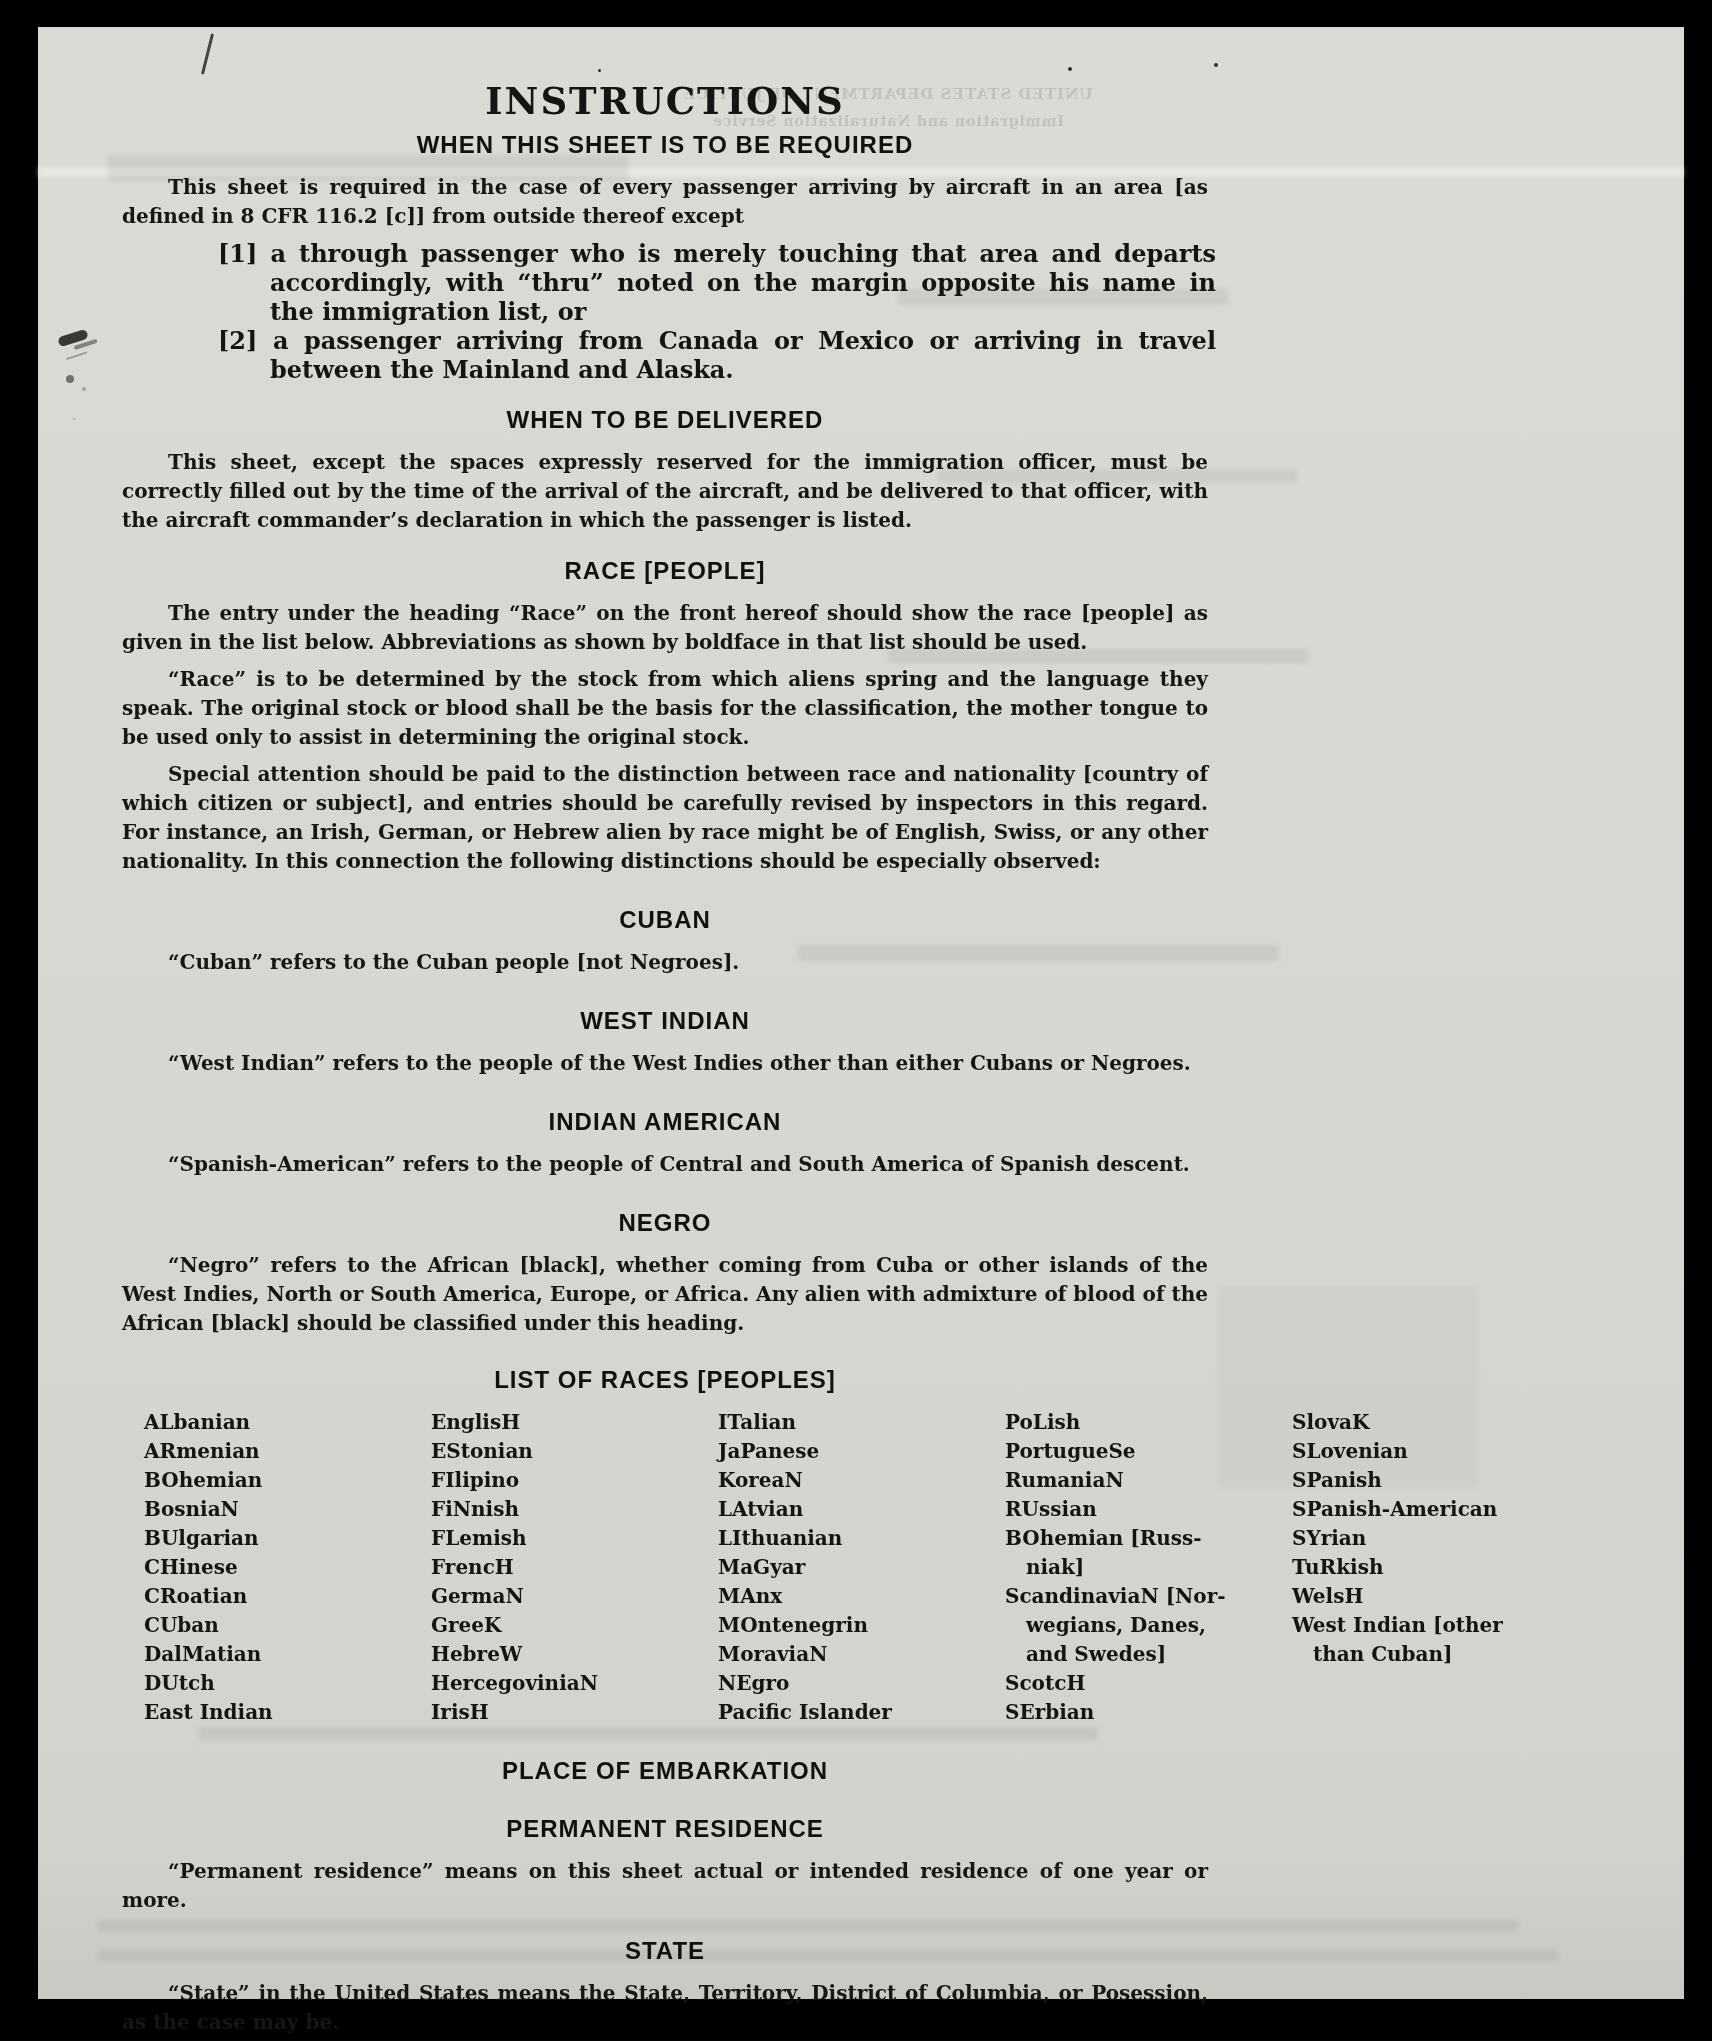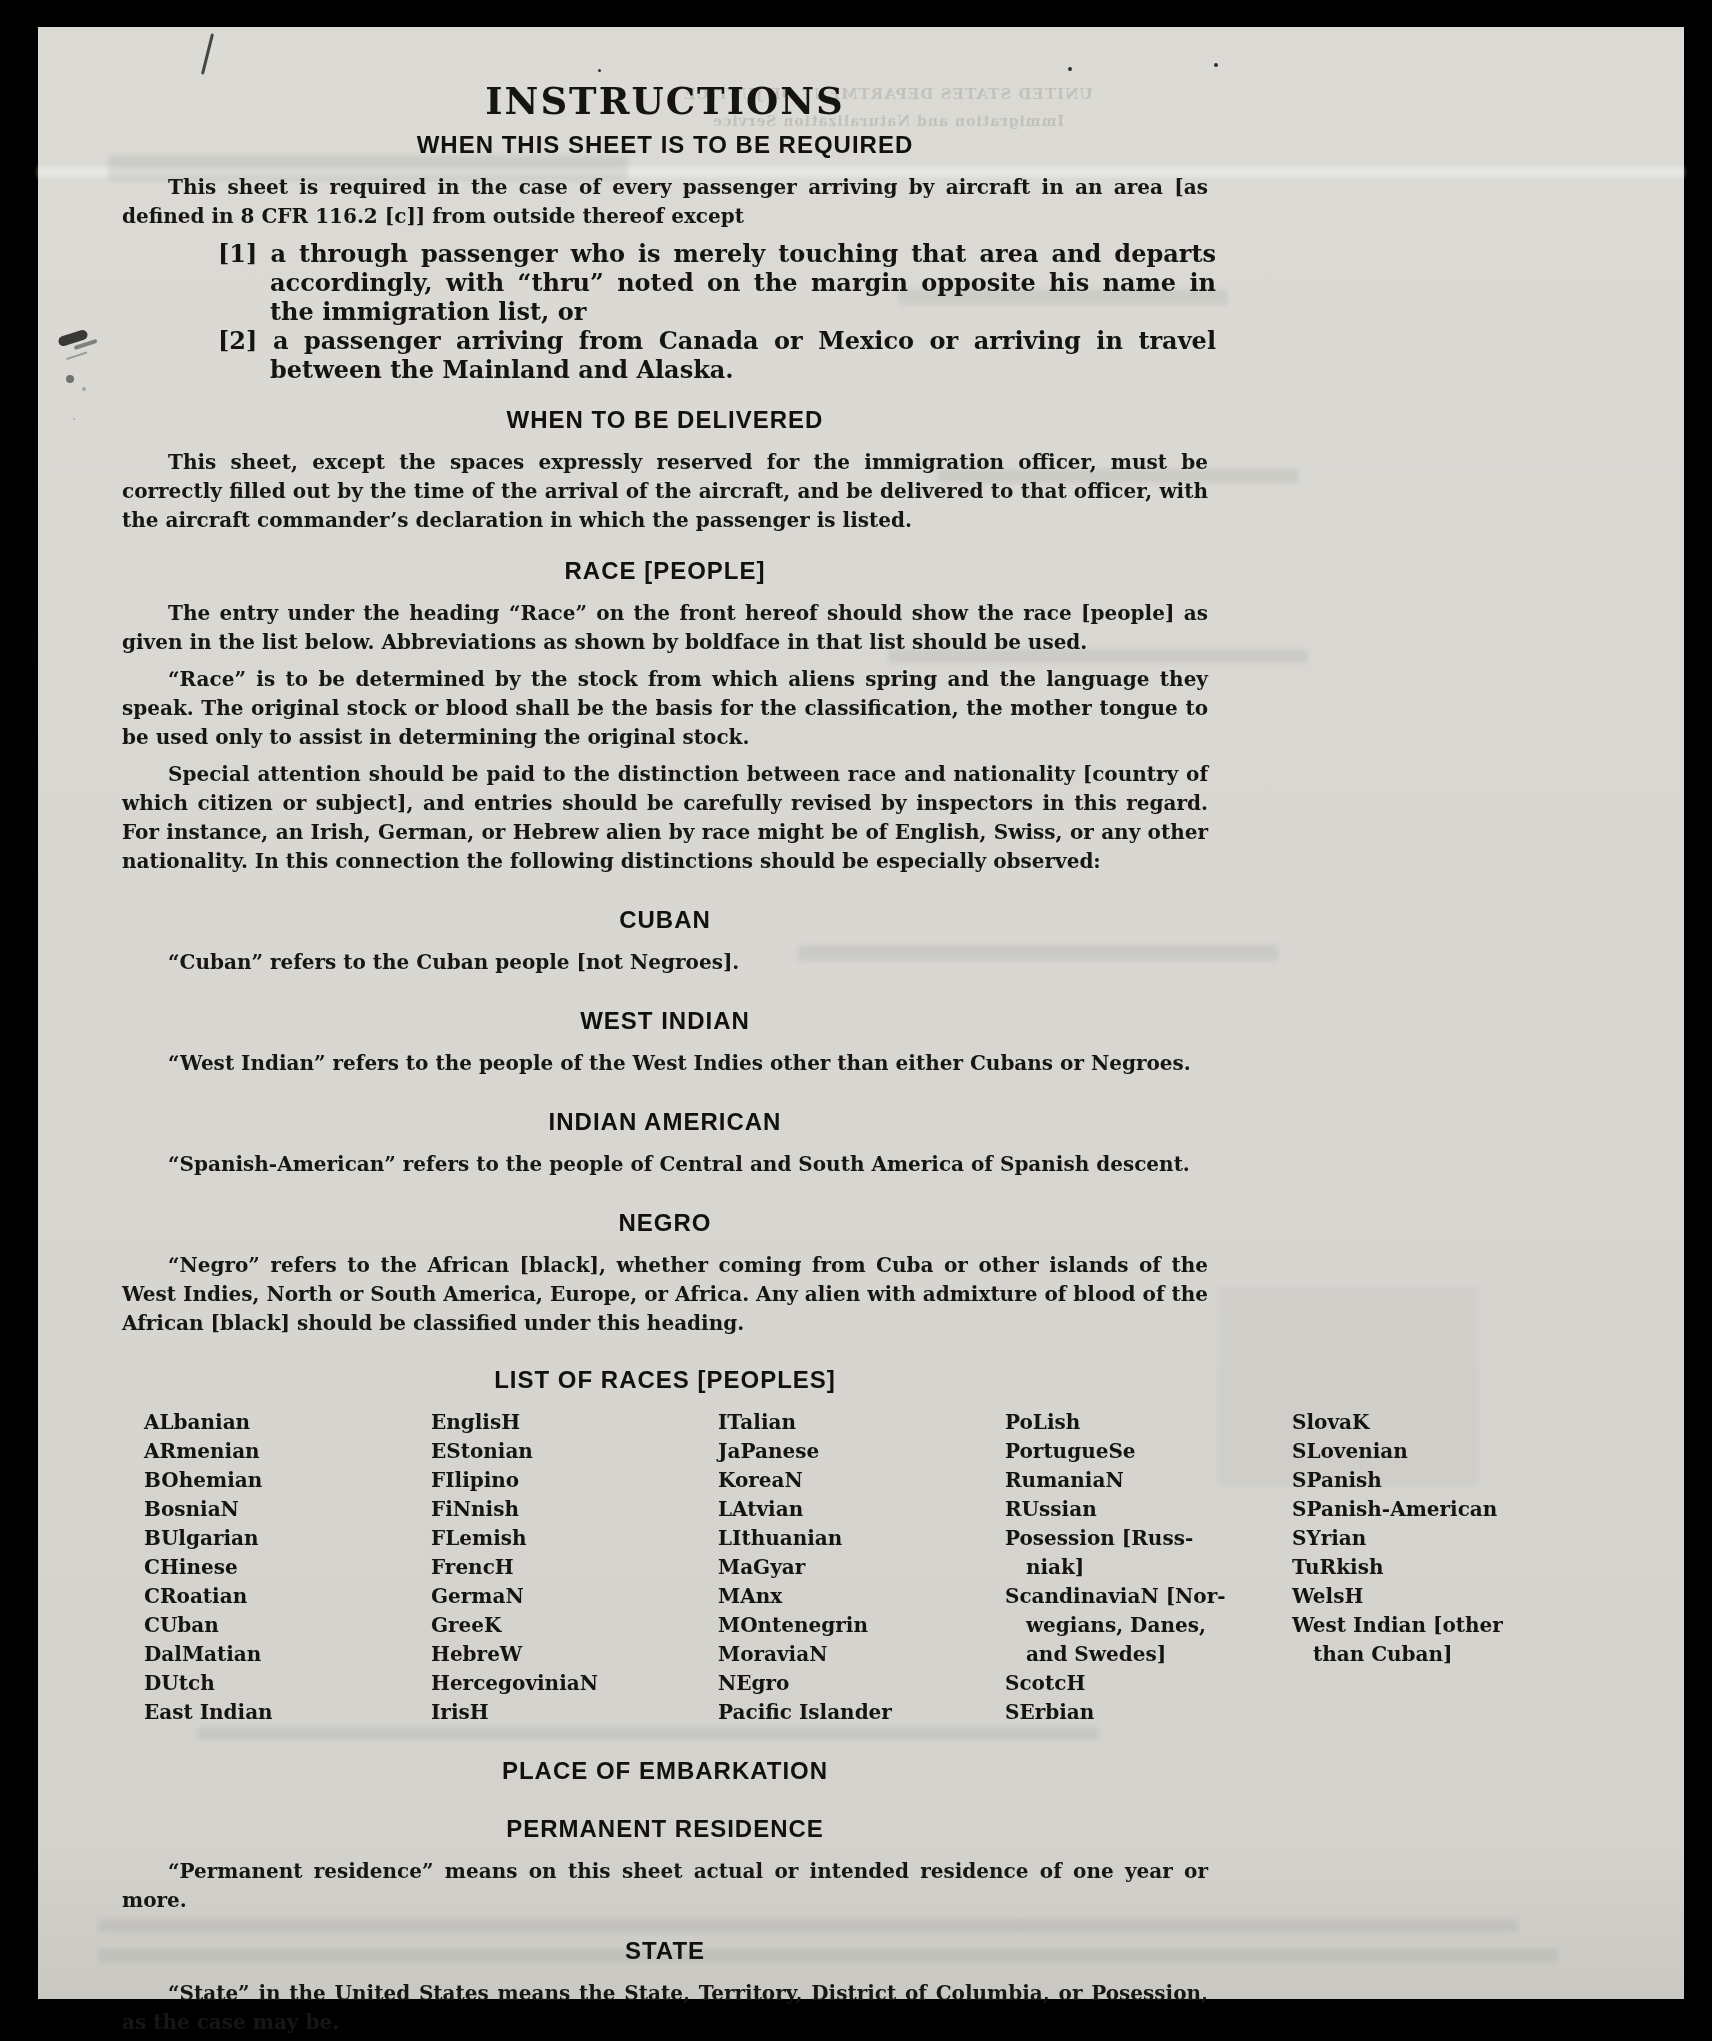--- a/index.html
+++ b/index.html
@@ -210,21 +210,21 @@
             <div class="race-line">MOntenegrin</div>
             <div class="race-line">MoraviaN</div>
             <div class="race-line">NEgro</div>
             <div class="race-line">Pacific Islander</div>
           </div>
           <div>
             <div class="race-line">PoLish</div>
             <div class="race-line">PortugueSe</div>
             <div class="race-line">RumaniaN</div>
             <div class="race-line">RUssian</div>
-            <div class="race-line">Posession [Russ-</div>
+            <div class="race-line">BOhemian [Russ-</div>
             <div class="race-line">   niak]</div>
             <div class="race-line">ScandinaviaN [Nor-</div>
             <div class="race-line">   wegians, Danes,</div>
             <div class="race-line">   and Swedes]</div>
             <div class="race-line">ScotcH</div>
             <div class="race-line">SErbian</div>
           </div>
           <div>
             <div class="race-line">SlovaK</div>
             <div class="race-line">SLovenian</div>

